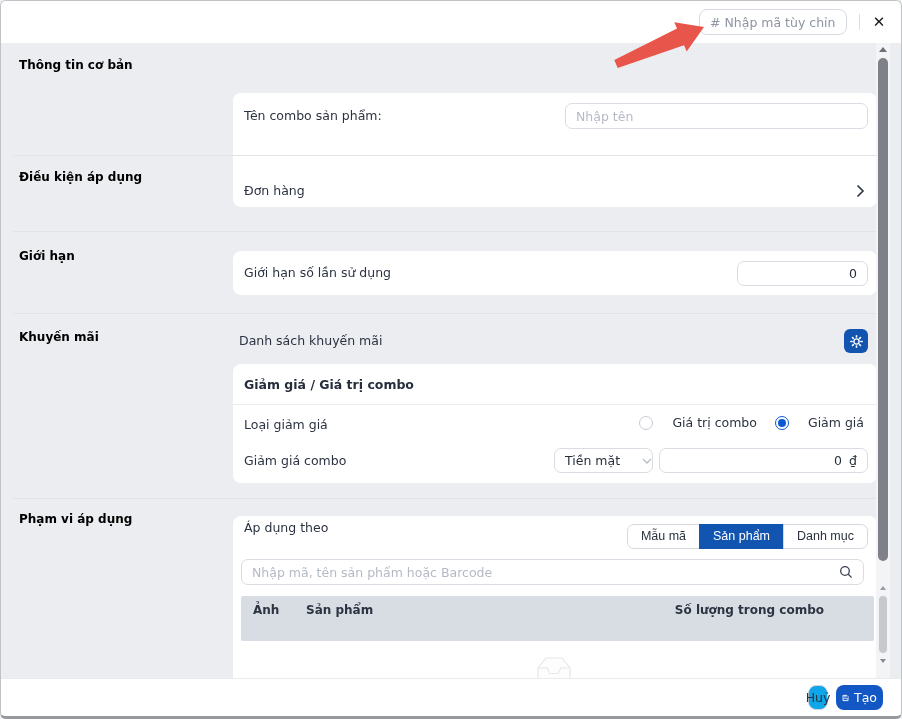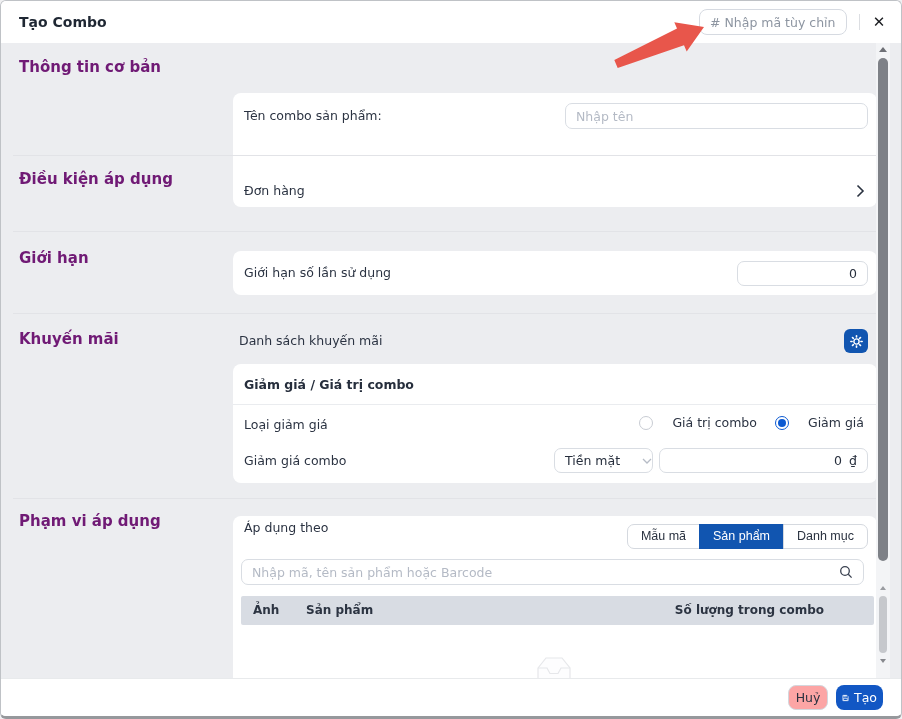--- a/index.html
+++ b/index.html
@@ -12,21 +12,21 @@
   .hdr-title{position:absolute;left:18px;top:0;line-height:42px;font-size:14px;font-weight:bold;color:#1f2733;}
   .code-input{position:absolute;right:54px;top:8px;width:126px;height:24px;border:1px solid #d6dae1;border-radius:8px;
               padding:0 10px;font-size:12.5px;font-family:inherit;color:#262e3c;outline:none;}
   .code-input::placeholder{color:#8d95a1;}
   .hdr-sep{position:absolute;right:41px;top:13px;width:1px;height:16px;background:#dcdee2;}
   .close-btn{position:absolute;right:10px;top:9px;width:24px;height:24px;line-height:24px;text-align:center;
              font-size:15px;font-weight:bold;color:#17191d;cursor:pointer;}
   .annot-arrow{position:absolute;left:605px;top:18px;z-index:60;}
   
   .content{position:absolute;top:42px;bottom:37px;left:0;right:0;background:#ecedf0;overflow:hidden;}
-  .sec-label{position:absolute;left:18px;font-size:15px;font-weight:bold;color:#701a75;}
+  .sec-label{position:absolute;left:18px;font-size:12px;font-weight:bold;color:#000000;}
   .card{position:absolute;left:232px;width:644px;background:#fff;border-radius:8px;}
   .divider{position:absolute;left:12px;right:16px;height:1px;background:#e2e3e7;}
   .row-label{color:#2b3342;font-size:12.5px;}
   .tb{border:1px solid #d9dde3;border-radius:7px;background:#fff;box-sizing:border-box;font-size:12.5px;color:#262e3c;}
   input.tb{font-family:inherit;outline:none;padding:0 10px;}
   input.tb::placeholder{color:#b4bac5;}
   .ph{color:#b4bac5;}
   
   .c-row{position:absolute;left:11px;right:9px;}
   .daterange{position:absolute;left:321px;right:9px;top:0;height:26px;display:flex;align-items:center;padding:0 8px 0 10px;box-sizing:border-box;}
@@ -52,44 +52,43 @@
   .seg .seg-btn{border:1px solid #d5d9df;background:#fff;color:#2a3240;font-size:12.5px;line-height:23px;
                 padding:0 13px;margin-left:-1px;cursor:pointer;box-sizing:border-box;height:25px;}
   .seg .seg-btn:first-child{border-radius:7px 0 0 7px;margin-left:0;}
   .seg .seg-btn:last-child{border-radius:0 7px 7px 0;}
   .seg .seg-btn.active{background:#1155b0;border-color:#1155b0;color:#fff;}
   
   .search-box{position:absolute;left:8px;right:13px;height:26px;display:flex;align-items:center;padding:0 10px;box-sizing:border-box;}
   .search-box input{flex:1;border:none;outline:none;font-family:inherit;font-size:12.5px;color:#262e3c;background:transparent;padding:0;}
   .search-box input::placeholder{color:#b4bac5;}
   
-  .thead{position:absolute;left:8px;right:3px;height:29px;background:#d8dce3;border-radius:2px;}
+  .thead{position:absolute;left:8px;right:3px;height:45px;background:#d8dce3;border-radius:2px;}
   .thead span{position:absolute;top:0;line-height:29px;font-size:12px;font-weight:bold;color:#2c3442;}
   
   .sb{position:absolute;top:42px;bottom:37px;right:11px;width:14px;background:#f3f4f6;}
   .sb .up{position:absolute;top:4px;left:3px;width:0;height:0;border-left:4px solid transparent;border-right:4px solid transparent;border-bottom:5px solid #6e7076;}
   .sb .thumb{position:absolute;top:15px;left:2px;width:10px;height:503px;background:#7e8187;border-radius:6px;}
   .sb .i-up{position:absolute;top:543px;left:4px;width:0;height:0;border-left:3px solid transparent;border-right:3px solid transparent;border-bottom:4px solid #9a9ca1;}
   .sb .i-thumb{position:absolute;top:553px;left:3px;width:8px;height:57px;background:#c6c8cc;border-radius:4px;}
   .sb .i-down{position:absolute;top:616px;left:4px;width:0;height:0;border-left:3px solid transparent;border-right:3px solid transparent;border-top:4px solid #86888d;}
   
   .ftr{position:absolute;bottom:0;left:0;right:0;height:37px;background:#fff;border-top:1px solid #e8eaec;}
   .btn{position:absolute;top:6px;height:25px;border-radius:8px;font-size:12.5px;font-family:inherit;
        display:flex;align-items:center;justify-content:center;cursor:pointer;box-sizing:border-box;}
-  .btn-cancel{right:73px;width:40px;border:1px solid #d3d7dd;background:#fca5a5;color:#2a3240;}
+  .btn-cancel{right:73px;width:20px;border:1px solid #d3d7dd;background:#0ea5e9;color:#2a3240;}
   .btn-create{right:18px;width:47px;border:none;background:#1257c4;color:#fff;gap:5px;}
   .bold{font-weight:bold;}
 </style>
 </head>
 <body>
 
 <div class="modal">
 
   <div class="hdr">
-    <div class="hdr-title">Tạo Combo</div>
     <input class="code-input" placeholder="# Nhập mã tùy chỉnh" style="">
     <div class="hdr-sep"></div>
     <div class="close-btn">✕</div>
   </div>
 
   <svg class="annot-arrow" width="105" height="52" viewBox="0 0 105 52">
     <polygon points="11.7,49.1 78,26.2 80.7,32.6 98,8 68.3,3.2 71,9.6 8.3,40.9" fill="#e8564b"></polygon>
   </svg>
 
   <div class="content">

